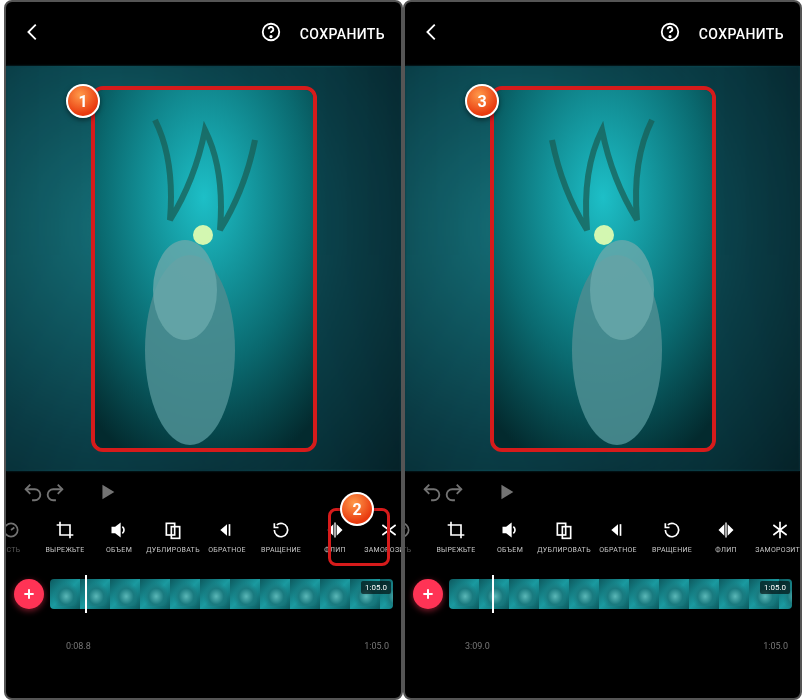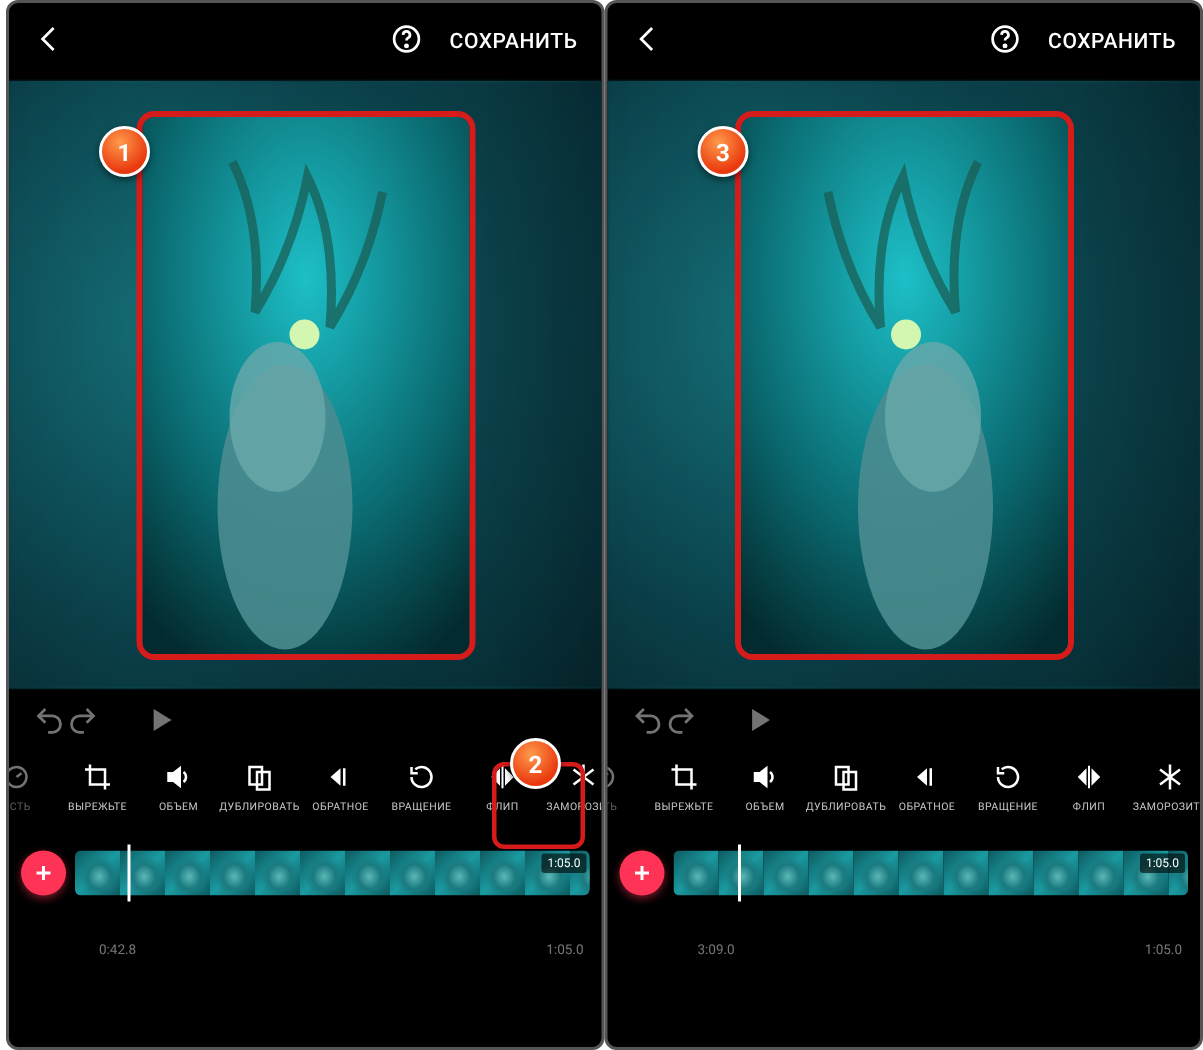--- a/index.html
+++ b/index.html
@@ -1,21 +1,21 @@
 <!DOCTYPE html>
 <html><head>
 <meta charset="utf-8">
 <style>
 html,body{margin:0;padding:0;background:#fff;font-family:Roboto,Arial,sans-serif}
 .stage{width:802px;height:700px;position:relative;background:#fff}
 .phone{position:absolute;top:0;width:395px;height:696px;background:#000;border:2px solid #555;border-radius:8px;overflow:hidden;color:#fff}
 .phone.left{left:4px}
 .phone.right{left:403px}
 
-.topbar{display:flex;align-items:center;justify-content:space-between;height:52px;padding:0 16px}
+.topbar{display:flex;align-items:center;justify-content:space-between;height:64px;padding:0 16px}
 .topbar .back svg{width:22px;height:22px}
 .topbar .rside{display:flex;align-items:center;gap:18px}
 .topbar .help svg{width:22px;height:22px}
 .topbar .save{font-size:14px;font-weight:500;letter-spacing:.4px}
 
 .preview-wrap{position:relative;height:405px;background:linear-gradient(90deg,#0a3540 0%,#0e5a64 20%,#0a3540 50%,#0e5a64 80%,#0a3540 100%)}
 .preview-wrap .blur{position:absolute;inset:0;background:radial-gradient(circle at 30% 40%,#16737b 0%,#0a3b44 60%,#052026 100%);filter:blur(1px);opacity:.9}
 .preview-center{position:absolute;left:50%;top:50%;transform:translate(-50%,-50%);width:218px;height:358px;border:4px solid #d61b1b;border-radius:12px;overflow:hidden;background:#063a3f}
 .preview-center .art{position:absolute;inset:0}
 
@@ -196,21 +196,21 @@
           <div class="thumb"></div>
           <div class="thumb"></div>
           <div class="thumb"></div>
           <div class="thumb"></div>
           <div class="thumb"></div>
         </div>
       <div class="playhead" style="left:20%"></div>
       <div class="dur-badge">1:05.0</div>
     </div>
     <div class="timeruler">
-      <span style="left:60px">0:42.8</span>
+      <span style="left:60px">0:08.8</span>
       <span style="right:12px">1:05.0</span>
     </div>
 
     <div class="callout" style="left:60px;top:82px">1</div>
     <div class="highlight-box" style="left:322px;top:506px;width:56px;height:52px"></div>
     <div class="callout" style="left:334px;top:490px">2</div>
   </div>
 
   <div class="phone right">
     <div class="topbar">

